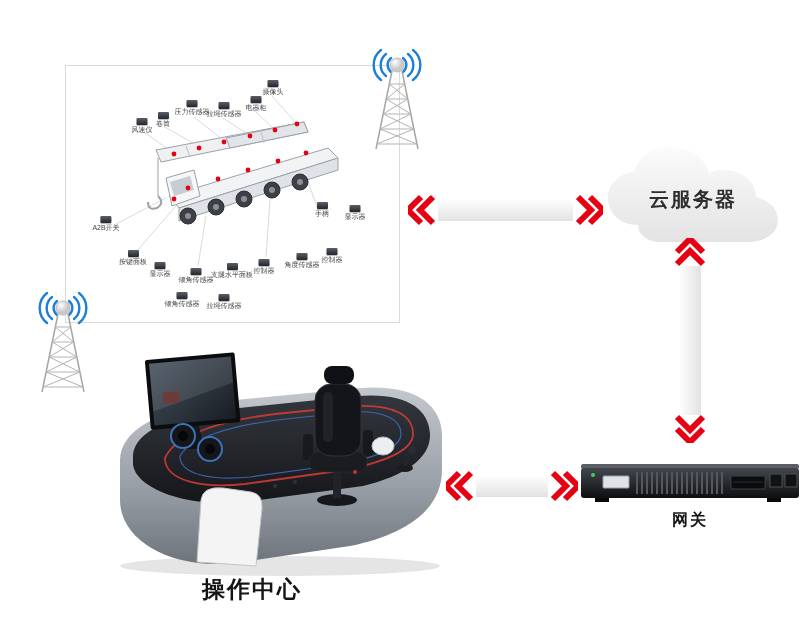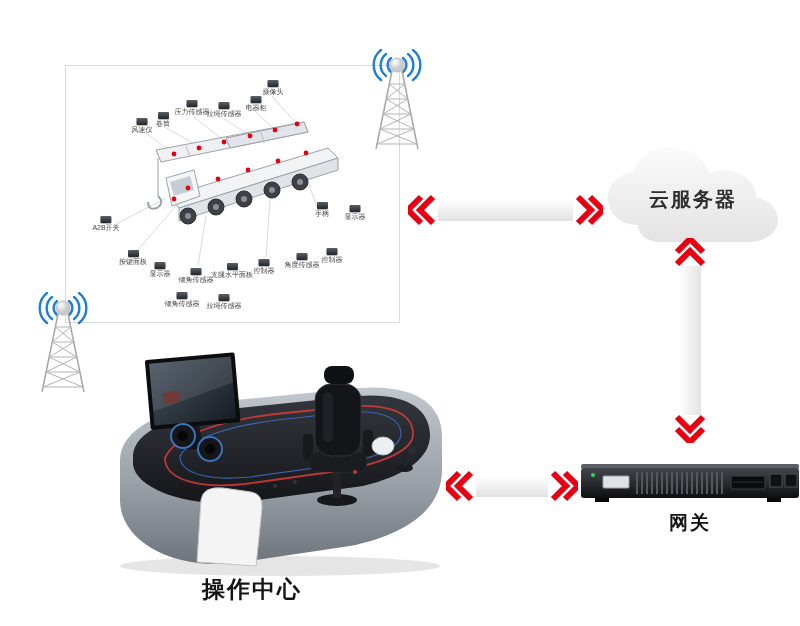--- a/index.html
+++ b/index.html
@@ -9,21 +9,21 @@
 
   
   .panel { left:65px; top:57px; width:335px; height:258px; border:1px solid #dadada; background:#fff; }
   .sensor { position:absolute; display:flex; flex-direction:column; align-items:center; gap:1px; transform:translateX(-50%); }
   .sensor-icon { width:11px; height:7px; border-radius:1px; background:linear-gradient(180deg,#5a6068,#23262b); box-shadow:0 1px 0 rgba(0,0,0,.25); }
   .sensor-text { font-size:7px; line-height:1.15; color:#444; white-space:nowrap; }
 
   
   .big-label { position:absolute; text-align:center; font-weight:bold; color:#141414; }
   .label-console { left:152px; top:566px; width:200px; font-size:23px; letter-spacing:2px; }
-  .label-gateway { left:590px; top:502px; width:200px; font-size:19px; letter-spacing:2px; }
+  .label-gateway { left:590px; top:502px; width:200px; font-size:16px; letter-spacing:2px; }
   .cloud-text { position:absolute; left:0; top:46px; width:100%; text-align:center; font-size:20px; font-weight:600; color:#2e2e2e; letter-spacing:2px; }
 
   svg { display:block; }
 </style>
 </head>
 <body>
 
 <div class="stage">
 
   <div class="abs panel">

